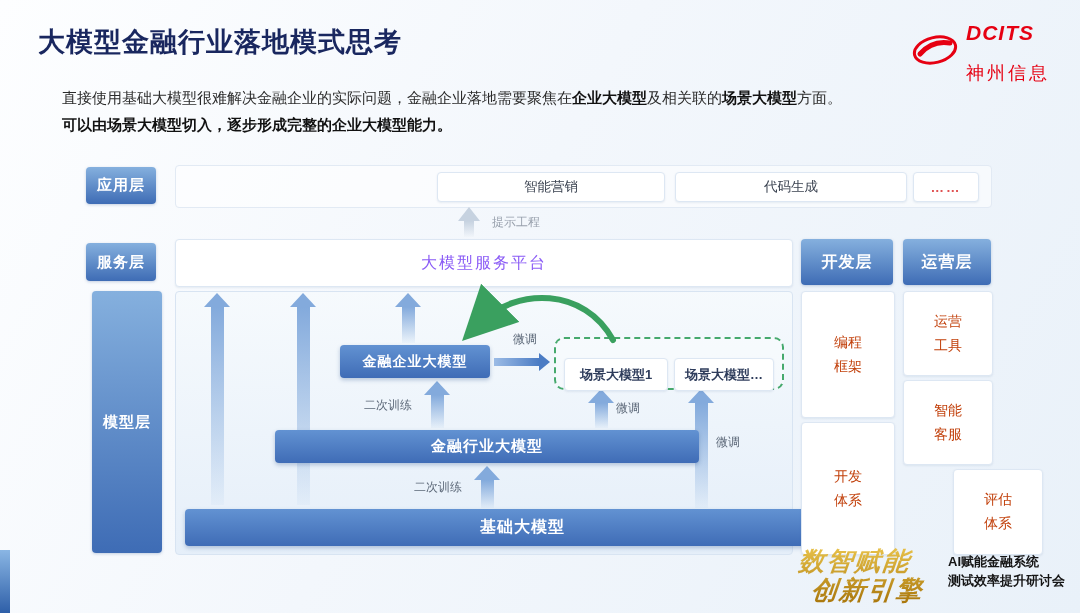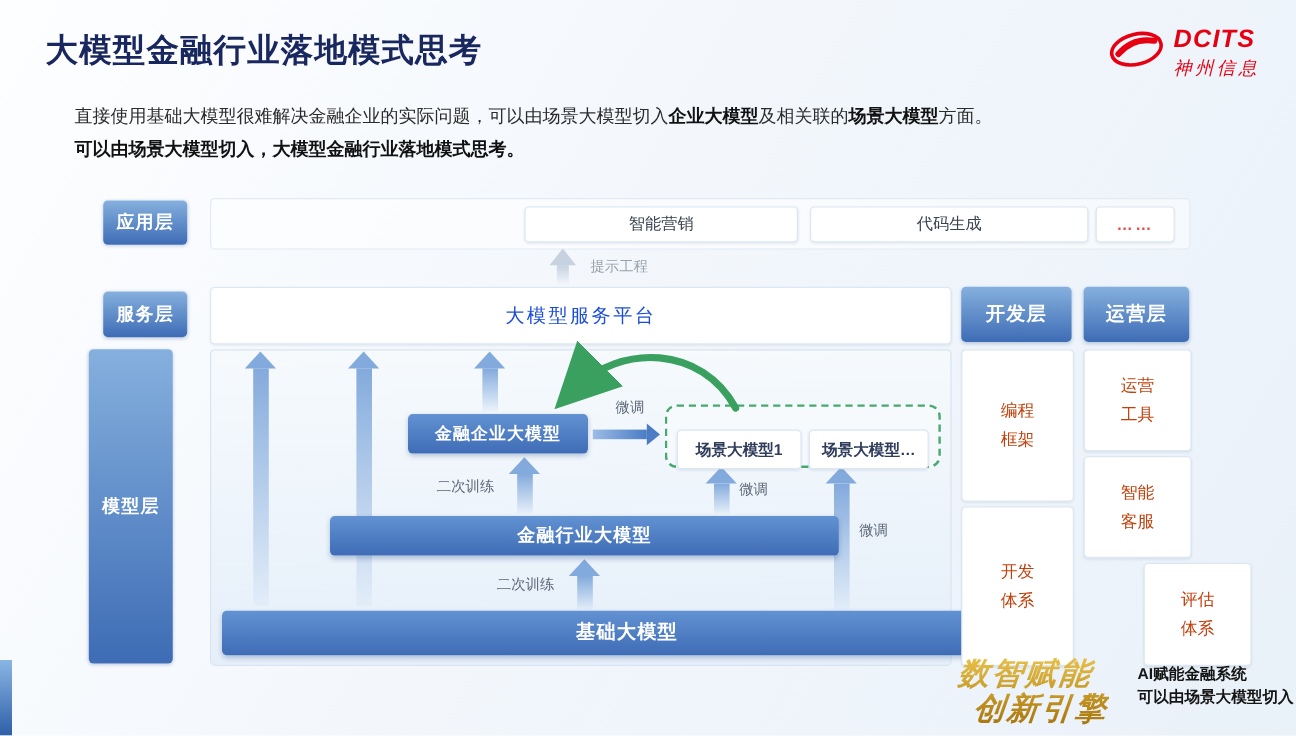--- a/index.html
+++ b/index.html
@@ -5,38 +5,38 @@
   html,body{margin:0;padding:0;}
   body{font-family:"Liberation Sans","DejaVu Sans",sans-serif;}
   .slide{position:relative;width:1080px;height:613px;overflow:hidden;
     background:linear-gradient(120deg,#fdfeff 0%,#f3f7fc 45%,#e9f1f9 100%);}
   
   .title{position:absolute;left:38px;top:24px;font-size:27px;font-weight:800;
     color:#19275f;letter-spacing:1px;}
   .logo{position:absolute;right:30px;top:22px;display:flex;align-items:center;gap:8px;}
   .logo-text{display:flex;flex-direction:column;line-height:1.05;}
   .logo-brand{color:#e60012;font-weight:900;font-style:italic;font-size:21px;letter-spacing:1px;}
-  .logo-co{color:#e60012;font-size:15px;letter-spacing:3px;margin-top:6px;font-style:italic;}
+  .logo-co{color:#e60012;font-size:18px;letter-spacing:3px;margin-top:20px;}
   
   .intro{position:absolute;left:62px;top:84px;width:950px;font-size:15px;
     line-height:27px;color:#2b2b2b;}
   .intro b{color:#111;}
   .intro .l2{font-weight:700;color:#111;}
   
   .badge{position:absolute;display:flex;align-items:center;justify-content:center;
     background:linear-gradient(180deg,#85b0de,#3e6cb5);color:#fff;font-weight:700;
     font-size:15px;border-radius:4px;letter-spacing:1px;box-shadow:0 1px 3px rgba(40,80,140,.25);}
   .panel{position:absolute;border-radius:4px;}
   .app-panel{background:rgba(255,255,255,.55);border:1px solid #e2eaf4;}
   .model-panel{background:linear-gradient(180deg,rgba(246,250,253,.92),rgba(228,238,249,.92));
     border:1px solid #d8e4f2;}
   .whitebox{position:absolute;background:#fff;border:1px solid #dde7f3;border-radius:4px;
     display:flex;align-items:center;justify-content:center;font-size:13.5px;color:#3a4250;
     box-shadow:0 1px 2px rgba(90,120,160,.12);}
-  .service-box{font-size:16px;color:#1d4ed8;letter-spacing:2px;font-weight:500;}
+  .service-box{font-size:16px;color:#8b5cf6;letter-spacing:2px;font-weight:500;}
   .bluebox{position:absolute;background:linear-gradient(180deg,#6292d2,#3f6cb6);
     color:#fff;font-weight:700;display:flex;align-items:center;justify-content:center;
     border-radius:4px;box-shadow:0 2px 4px rgba(40,80,140,.3);letter-spacing:1px;}
   .col-item{font-size:14px;color:#c2410c;line-height:1.7;}
   .col-item .wrap2{width:2.1em;text-align:center;word-break:break-all;margin:auto;}
   .dashed{position:absolute;border:2px dashed #46a96d;border-radius:10px;
     background:rgba(255,255,255,.35);}
   .scen{font-size:13px;font-weight:700;color:#2f3d5c;margin-top:12px;}
   .app-dots{color:#e05252;font-weight:700;letter-spacing:2px;}
   
@@ -79,27 +79,27 @@
         <path d="M8 20 Q 20 6 38 9" fill="none" stroke="#e60012" stroke-width="5" stroke-linecap="round"></path>
       </svg>
     </span>
     <span class="logo-text">
       <span class="logo-brand">DCITS</span>
       <span class="logo-co">神州信息</span>
     </span>
   </div>
 
   <div class="intro">
-    <span><span>直接使用基础大模型很难解决金融企业的实际问题，可以由场景大模型切入</span><b>企业大模型</b><span>及相关联的</span><b>场景大模型</b><span>方面。</span></span><br>
-    <span class="l2">可以由场景大模型切入，大模型金融行业落地模式思考。</span>
+    <span><span>直接使用基础大模型很难解决金融企业的实际问题，金融企业落地需要聚焦在</span><b>企业大模型</b><span>及相关联的</span><b>场景大模型</b><span>方面。</span></span><br>
+    <span class="l2">可以由场景大模型切入，逐步形成完整的企业大模型能力。</span>
   </div>
 
   <div class="badge" style="left:86px;top:167px;width:70px;height:37px">应用层</div>
   <div class="badge" style="left:86px;top:243px;width:70px;height:38px">服务层</div>
-  <div class="badge" style="left:74px;top:291px;width:70px;height:262px">模型层</div>
+  <div class="badge" style="left:92px;top:291px;width:70px;height:262px">模型层</div>
 
   <div class="panel app-panel" style="left:175px;top:165px;width:815px;height:41px"></div>
   <div class="whitebox" style="left:437px;top:172px;width:226px;height:28px">智能营销</div>
   <div class="whitebox" style="left:675px;top:172px;width:230px;height:28px">代码生成</div>
   <div class="whitebox app-dots" style="left:913px;top:172px;width:64px;height:28px">……</div>
 
   <div class="prompt-arrow" style="left:458px;top:207px;height:30px">
     <div class="ah"></div>
       <div class="as"></div>
   </div>
@@ -186,16 +186,16 @@
     <span class="wrap2">评估体系</span>
   </div>
 
   <div class="strip"></div>
   <div class="gold">
     <div>数智赋能</div>
     <div class="g2">创新引擎</div>
   </div>
   <div class="event">
     <div>AI赋能金融系统</div>
-    <div>可以由场景大模型切入</div>
+    <div>测试效率提升研讨会</div>
   </div>
 
 </div>
 
 </body></html>

